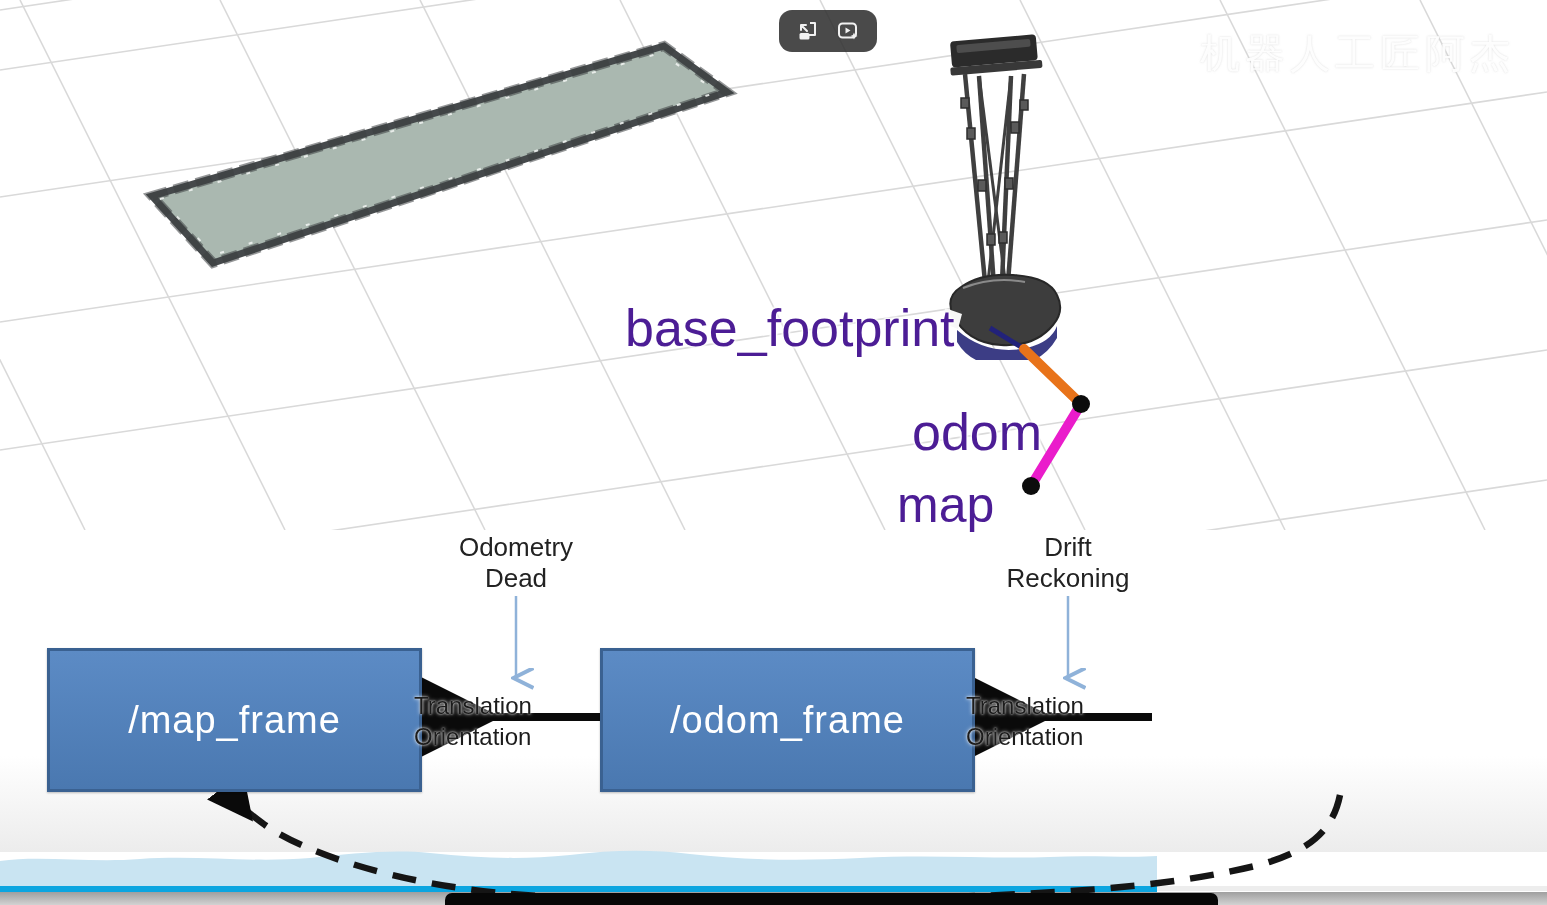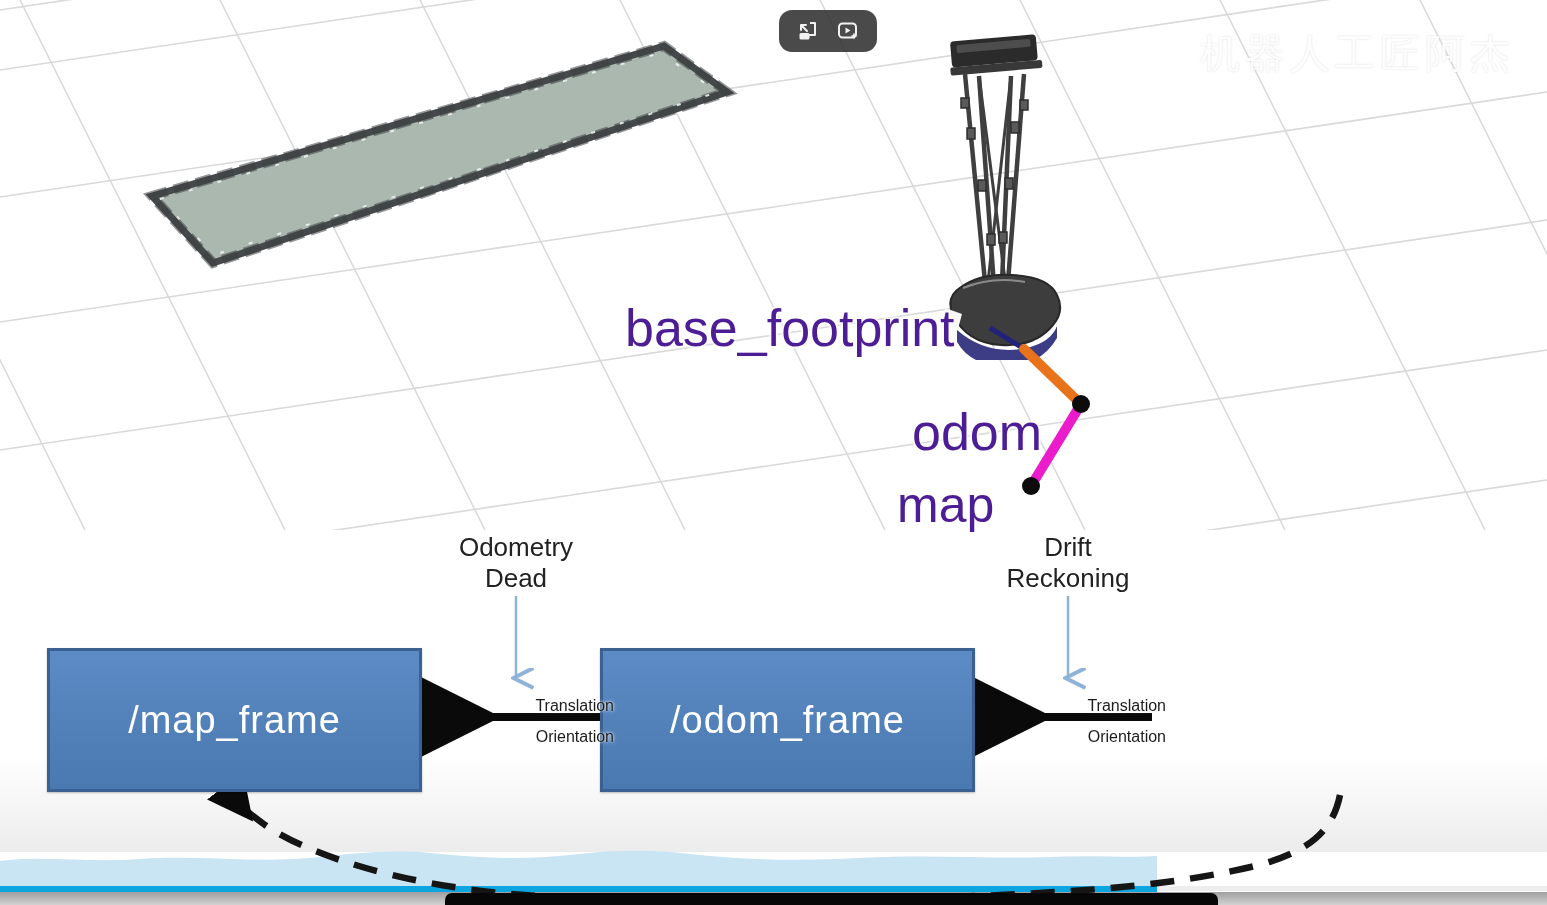--- a/index.html
+++ b/index.html
@@ -41,22 +41,22 @@
     border:3px solid #3a6191;
     display:flex;align-items:center;justify-content:center;
     color:#fff;font-size:38px;letter-spacing:1px;
     box-shadow:0 1px 2px rgba(0,0,0,0.25);
   }
   #box-map{left:47px;}
   #box-odom{left:600px;}
   #box-base{left:1152px;width:373px;}
 
   .arrow-caption{
-    z-index:5;width:200px;text-align:right;color:#1c1c1c;
-    font-size:16px;line-height:31px;
+    z-index:5;width:200px;text-align:left;color:#1c1c1c;
+    font-size:24px;line-height:31px;
     text-shadow:0 0 2px rgba(255,255,255,0.9),0 0 4px rgba(255,255,255,0.8);
   }
   #cap1{left:414px;top:690px;}
   #cap2{left:966px;top:690px;}
 
   .annotation{
     z-index:5;width:260px;text-align:center;color:#222;
     font-size:26px;line-height:31px;
     text-shadow:0 0 2px rgba(255,255,255,0.9);
   }

